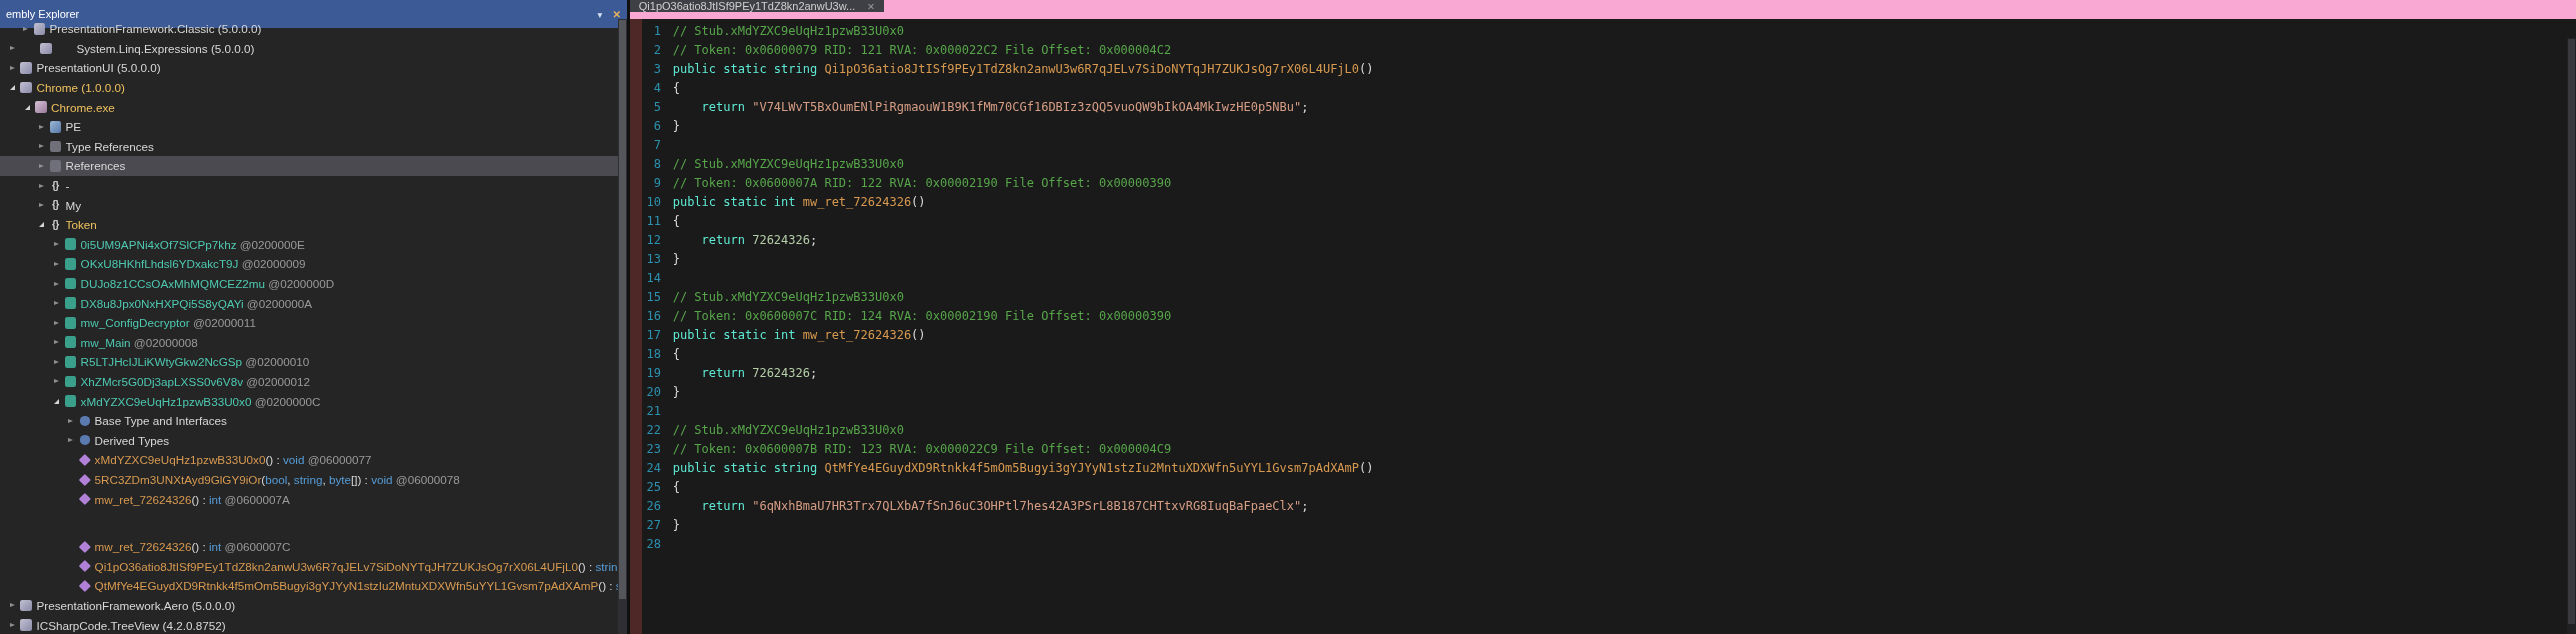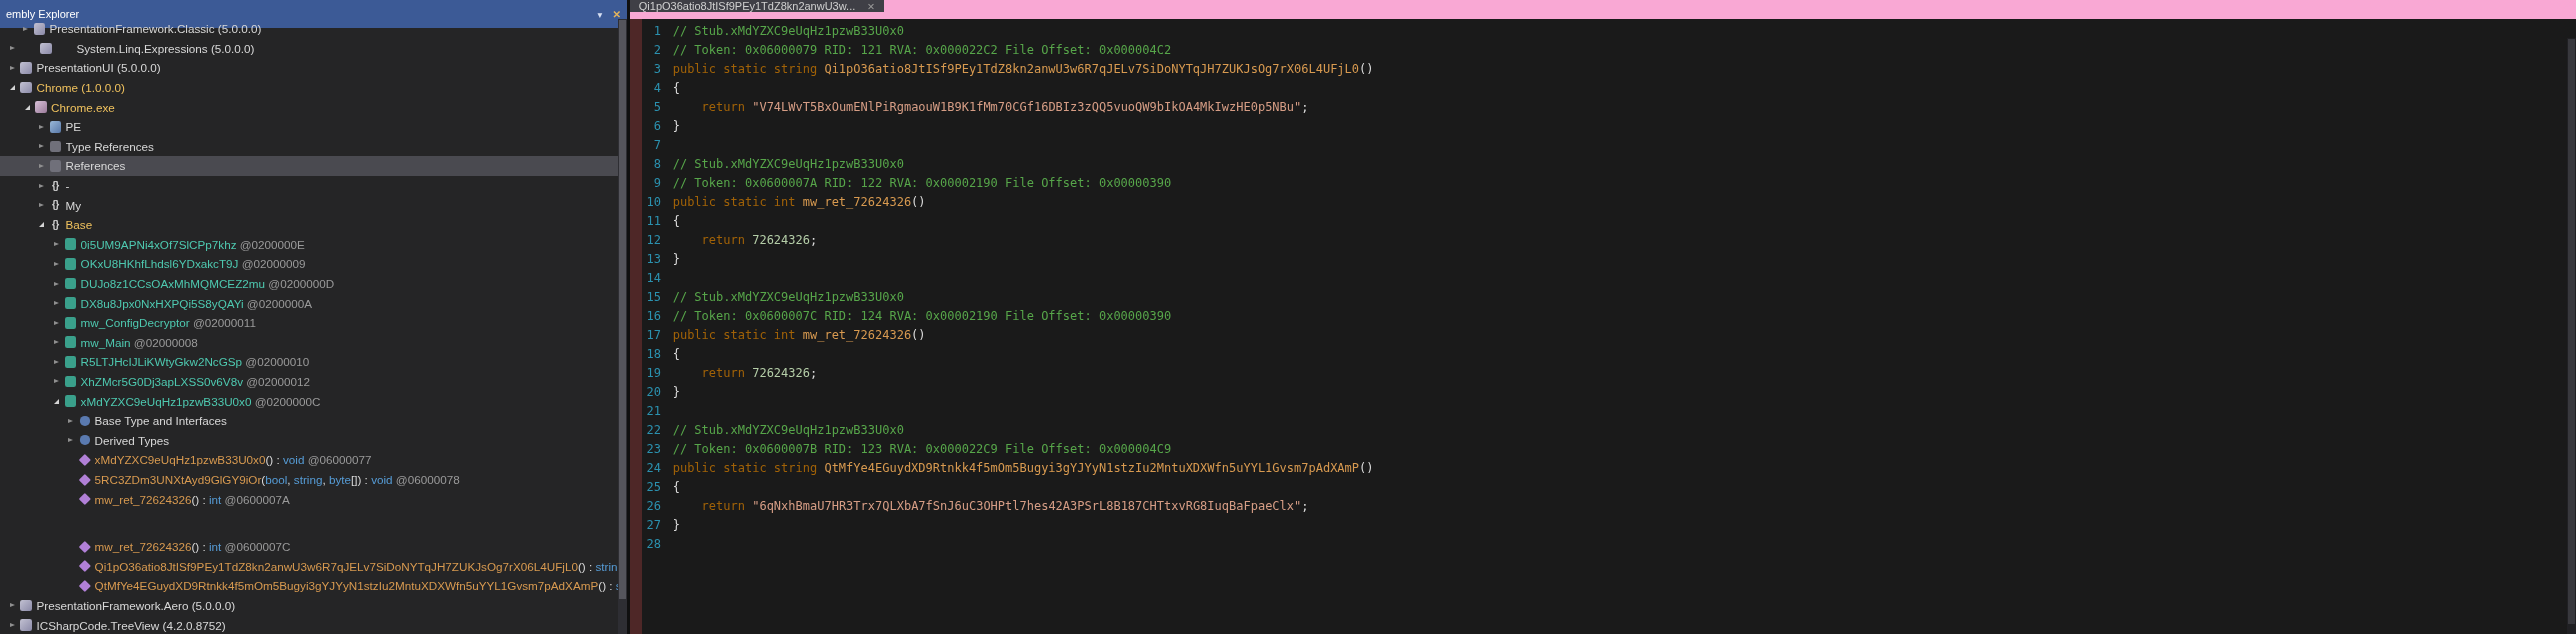--- a/index.html
+++ b/index.html
@@ -55,21 +55,21 @@
   .tabclose { color:#9a9a9a; margin-left:11.7px; font-size:9.5px; }
 
   .editor { position:absolute; left:0; top:19px; right:0; bottom:0; background:#1a1a1a; overflow:hidden; }
   .glyph-margin { position:absolute; left:0; top:0; bottom:0; width:11.7px; background:#4e2727; }
   .code-lines { position:absolute; left:11.7px; top:2.9px; right:10.2px;
                 font-family:"DejaVu Sans Mono", monospace; font-size:12px; line-height:19px; }
   .cline { display:flex; height:19px; white-space:pre; }
   .ln   { width:31px; flex:none; text-align:right; padding-right:11.7px; color:#2b91af; }
   .ltxt { white-space:pre; }
   .tk-c { color:#57a64a; }
-  .tk-k { color:#a16207; }
+  .tk-k { color:#5eead4; }
   .tk-m { color:#d89a50; }
   .tk-s { color:#d69d85; }
   .tk-n { color:#b5cea8; }
   .tk-p { color:#dcdcdc; }
 
   .escroll { position:absolute; right:0; top:19px; bottom:0; width:8.8px; background:#202023; }
   .ethumb  { position:absolute; left:0.7px; right:0.7px; top:0.7px; height:98%; background:#38383d; }
 </style>
 </head>
 <body>
@@ -151,21 +151,21 @@
           <span class="exp-c"></span>
         </span>
         <span class="ic ic-namespace">{}</span>
         <span class="tlabel"><span class="tp-plain">My</span></span>
       </div>
       <div class="trow" style="padding-left: 35px;">
         <span class="expbox">
           <span class="exp-e"></span>
         </span>
         <span class="ic ic-namespace">{}</span>
-        <span class="tlabel"><span class="tp-gold">Base</span></span>
+        <span class="tlabel"><span class="tp-gold">Token</span></span>
       </div>
       <div class="trow" style="padding-left: 50px;">
         <span class="expbox">
           <span class="exp-c"></span>
         </span>
         <span class="ic ic-class"></span>
         <span class="tlabel"><span class="tp-type">0i5UM9APNi4xOf7SlCPp7khz</span><span class="tp-tok"> @0200000E</span></span>
       </div>
       <div class="trow" style="padding-left: 50px;">
         <span class="expbox">

